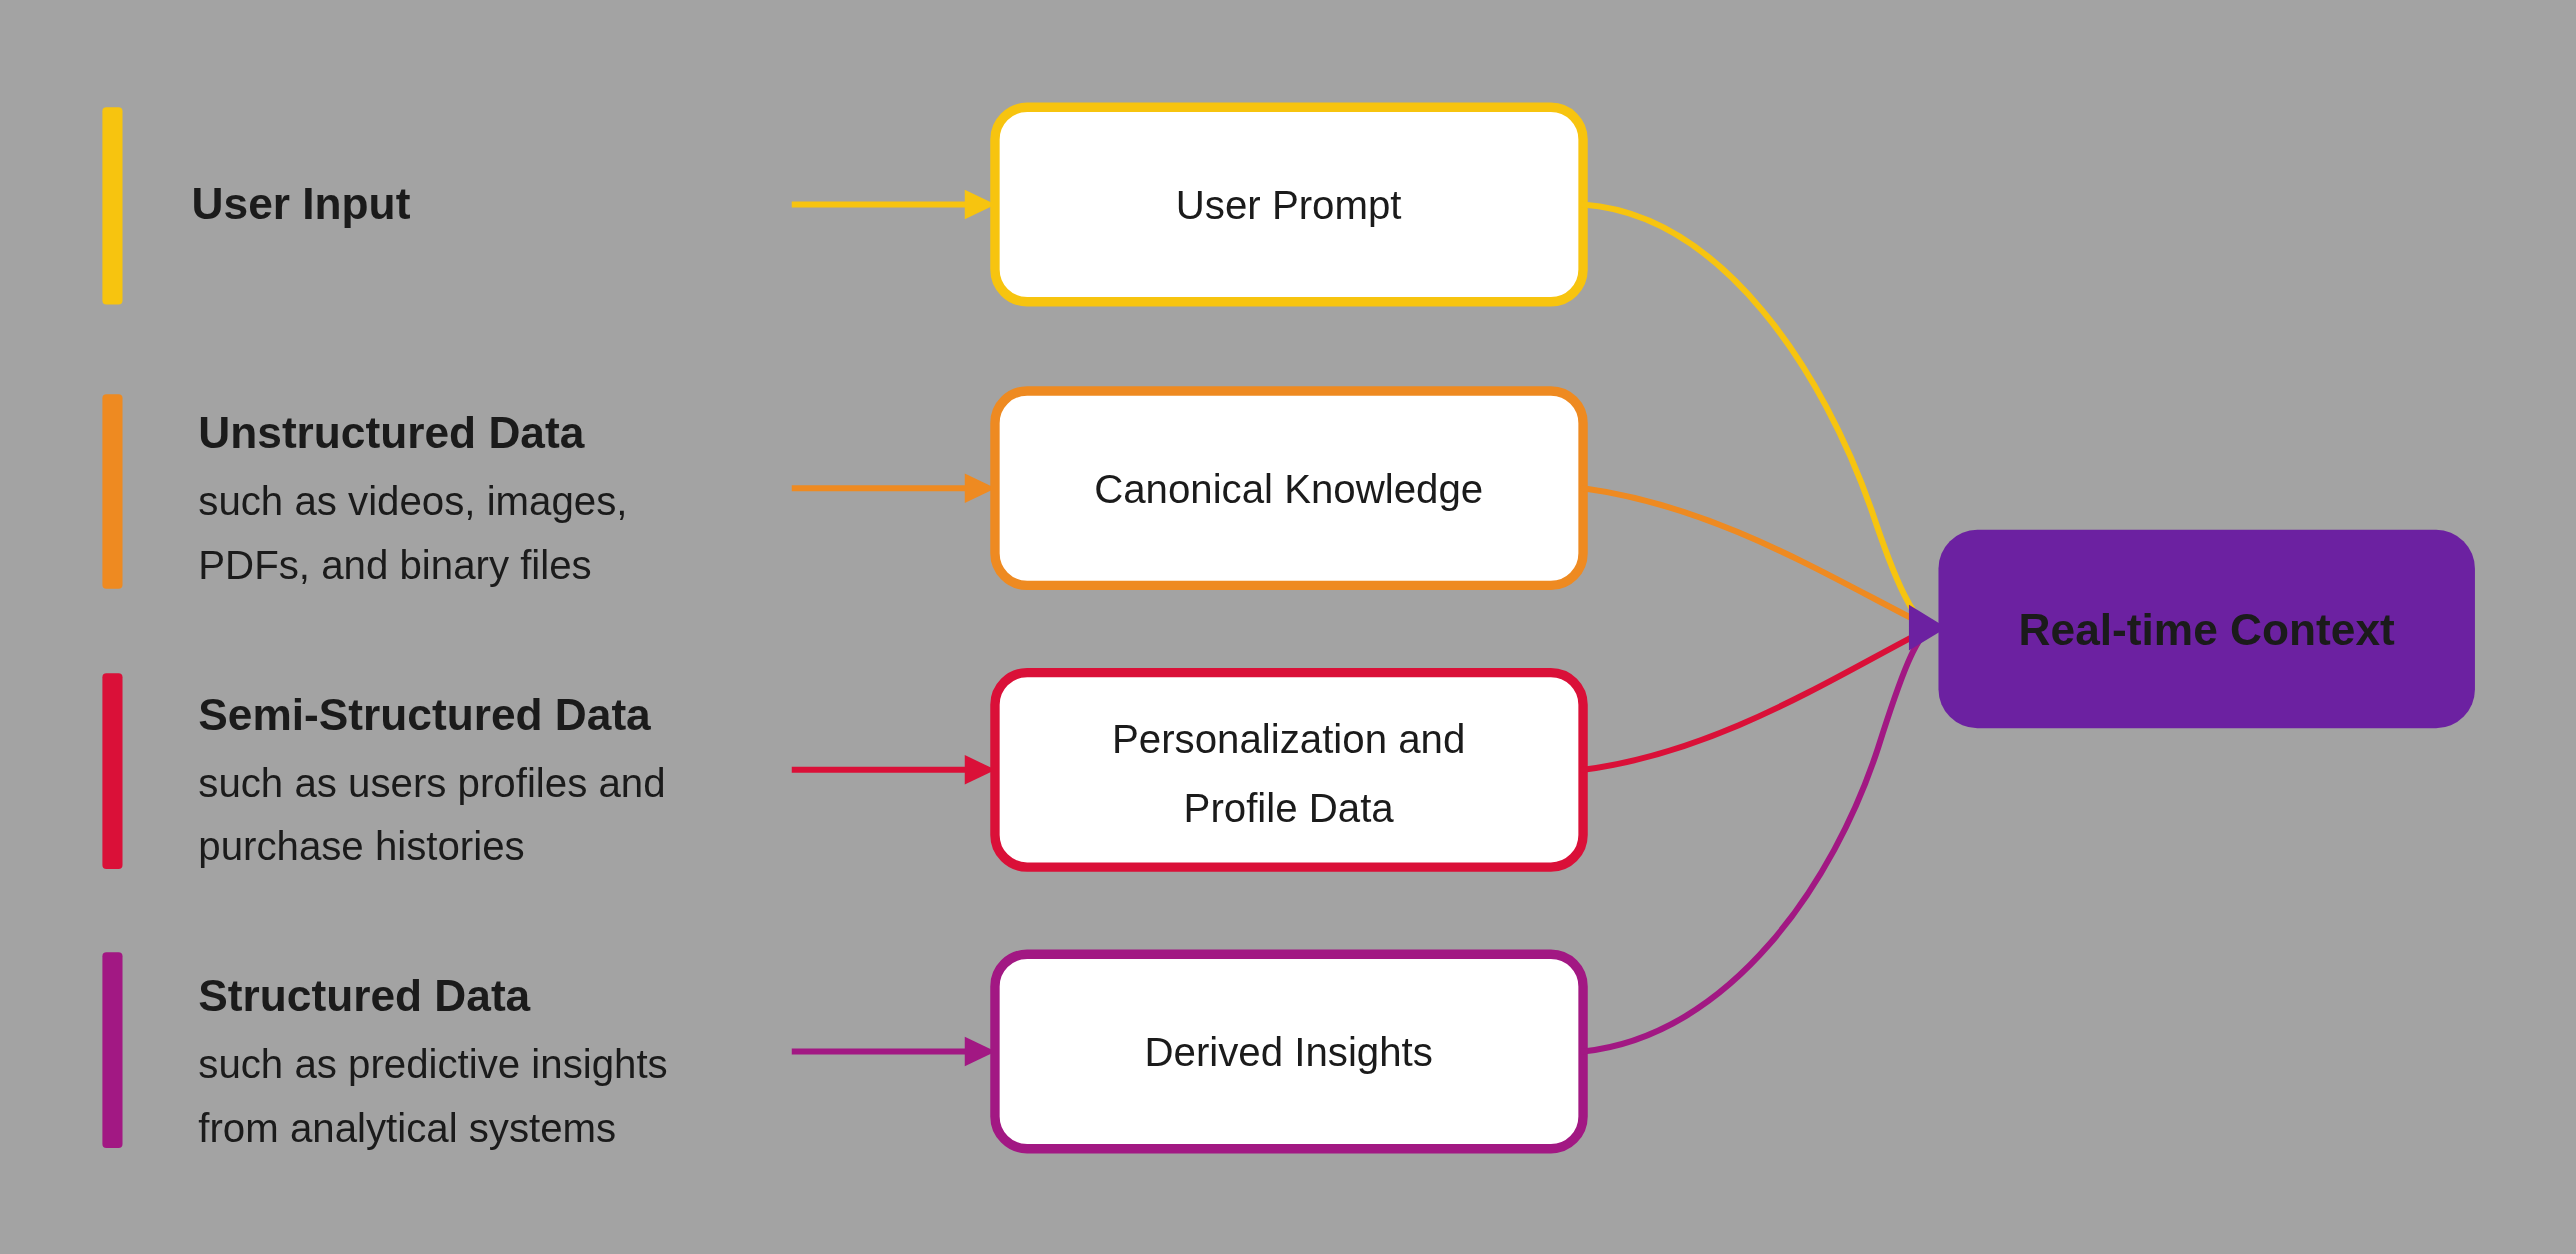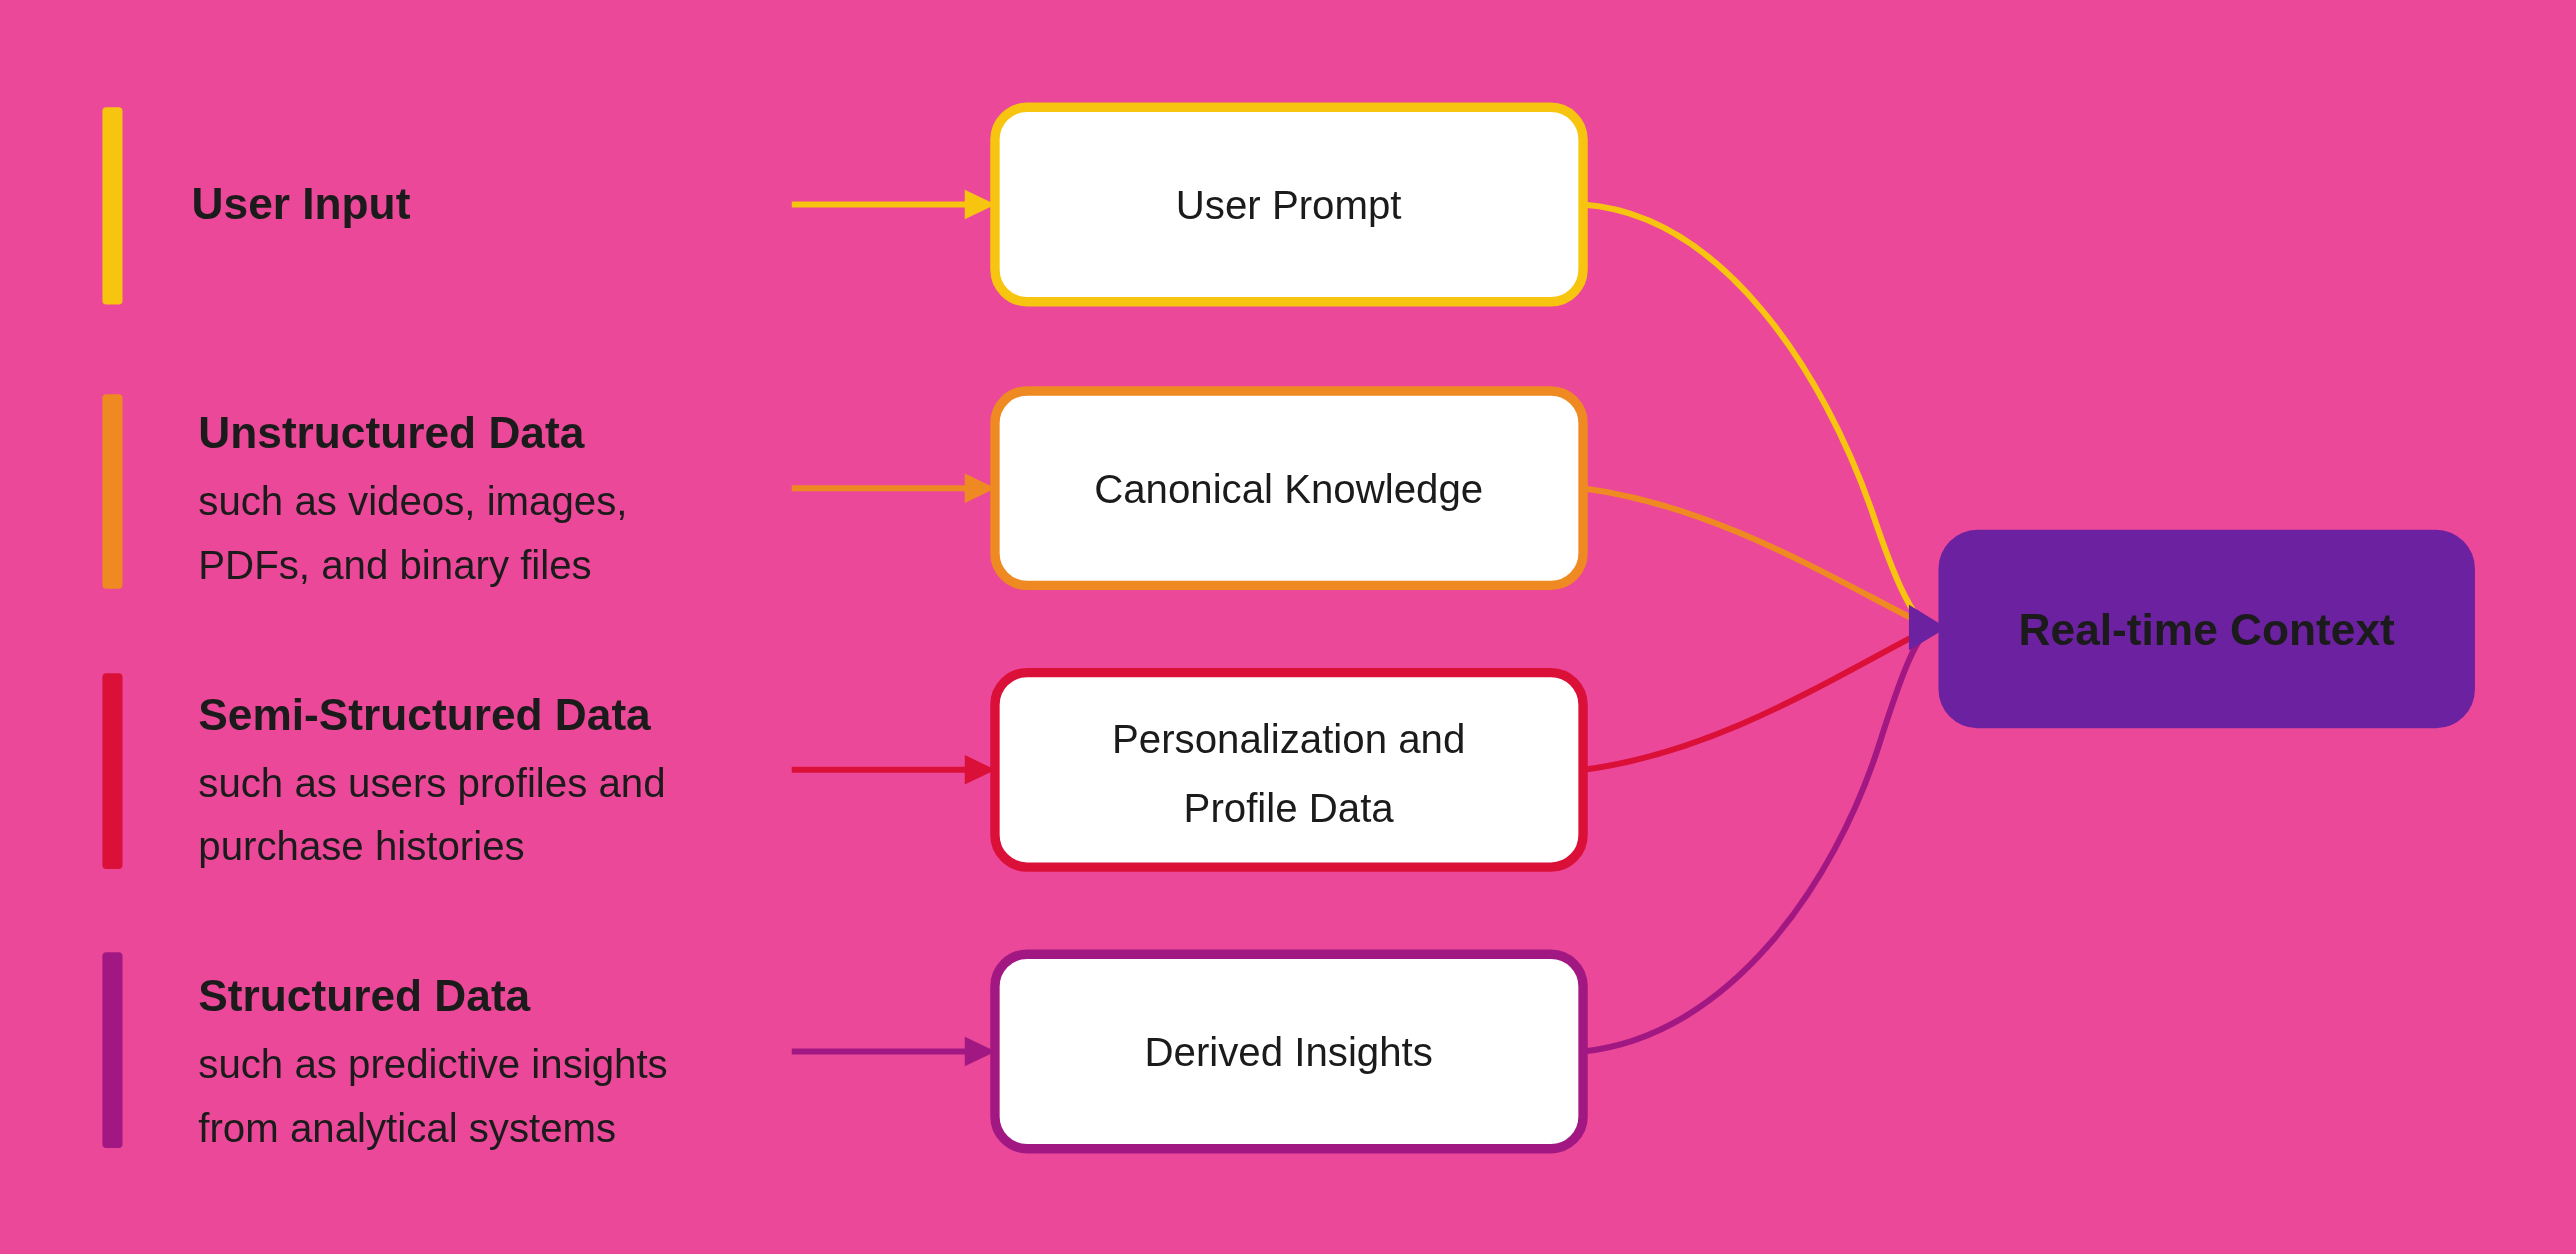--- a/index.html
+++ b/index.html
@@ -7,21 +7,21 @@
     padding: 0;
     background: #ffffff;
     width: 2576px;
     height: 1254px;
     overflow: hidden;
   }
   #stage {
     position: relative;
     width: 2576px;
     height: 1254px;
-    background: #ec4899;
+    background: #a3a3a3;
   }
   svg { display: block; }
   text {
     font-family: "Liberation Sans", sans-serif;
     fill: #1b1b1b;
   }
   .title-text  { font-size: 66px; font-weight: bold; }
   .desc-text   { font-size: 60px; font-weight: normal; }
   .node-text   { font-size: 60px; font-weight: normal; }
   .target-text { font-size: 66px; font-weight: bold; }

